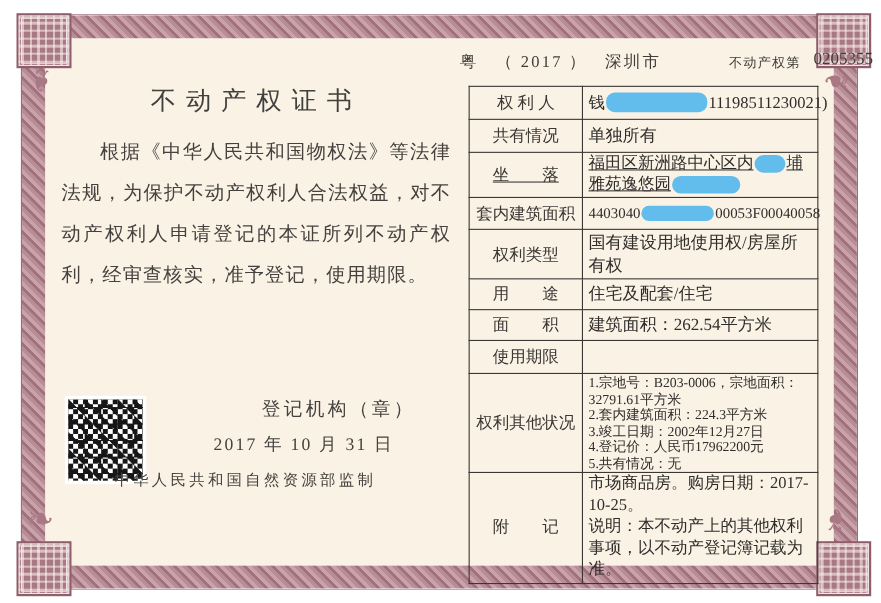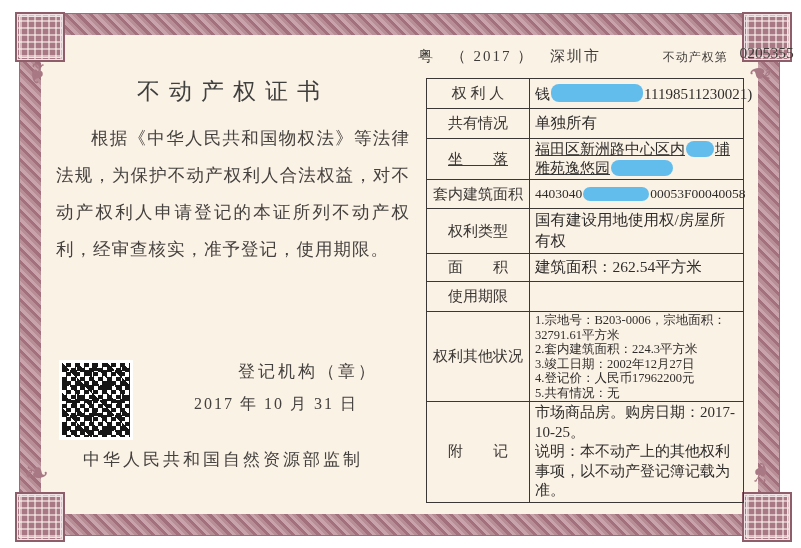--- a/index.html
+++ b/index.html
@@ -40,22 +40,22 @@
     text-align:justify;color:#44413e;}
   .agency{position:absolute;left:58px;top:360px;width:320px;text-align:right;
     font-size:17px;letter-spacing:3px;color:#44413e;}
   .issue-date{position:absolute;left:58px;top:394px;width:300px;text-align:right;
     font-size:16px;letter-spacing:2px;color:#44413e;}
   .qr{position:absolute;left:62px;top:363px;width:68px;height:74px;background:#fff;
     background-image:
       repeating-conic-gradient(#161616 0% 25%,transparent 0% 50%),
       repeating-conic-gradient(transparent 0% 25%,#161616 0% 38%,transparent 0% 50%);
     background-size:9px 9px,15px 15px;box-shadow:0 0 0 3px #fff;}
-  .mint-footer{position:absolute;left:58px;top:448px;width:330px;text-align:center;
-    font-size:17px;letter-spacing:3px;color:#44413e;}
+  .mint-footer{position:absolute;left:58px;top:428px;width:330px;text-align:center;
+    font-size:14px;letter-spacing:3px;color:#44413e;}
 
   
   .cert-no-line{position:absolute;left:418px;top:46px;width:352px;height:24px;
     font-size:15px;color:#3f3c39;white-space:nowrap;}
   .cert-no-line .prov{margin-right:14px;}
   .cert-no-line .yr{margin-right:12px;letter-spacing:2px;}
   .cert-no-line .city{margin-right:14px;letter-spacing:2px;}
   .cert-no-line .lbl{font-size:12px;letter-spacing:1px;margin-left:44px;}
   .cert-no-line .num{font-size:15.5px;position:relative;top:-3px;margin:15px 6px 0 8px;}
   .cert-no-line .suf{font-size:16px;position:relative;top:1px;}
@@ -125,20 +125,24 @@
       <td class="val"><span>福田区新洲路中心区内</span><span class="redact" style="width:28px;"></span><span>埔雅苑逸悠园</span><span class="redact" style="width:62px;"></span></td>
     </tr>
     <tr class="r4">
       <td class="lab">套内建筑面积</td>
       <td class="val"><span>4403040</span><span class="redact" style="width:66px;height:14px;"></span><span>00053F00040058</span></td>
     </tr>
     <tr class="r5">
       <td class="lab">权利类型</td>
       <td class="val">国有建设用地使用权/房屋所有权</td>
     </tr>
+    <tr class="r7">
+      <td class="lab">用　　途</td>
+      <td class="val">住宅及配套/住宅</td>
+    </tr>
     <tr class="r8">
       <td class="lab">面　　积</td>
       <td class="val">建筑面积：262.54平方米</td>
     </tr>
     <tr class="r9">
       <td class="lab">使用期限</td>
       <td class="val"></td>
     </tr>
     <tr class="r10">
       <td class="lab">权利其他状况</td>

